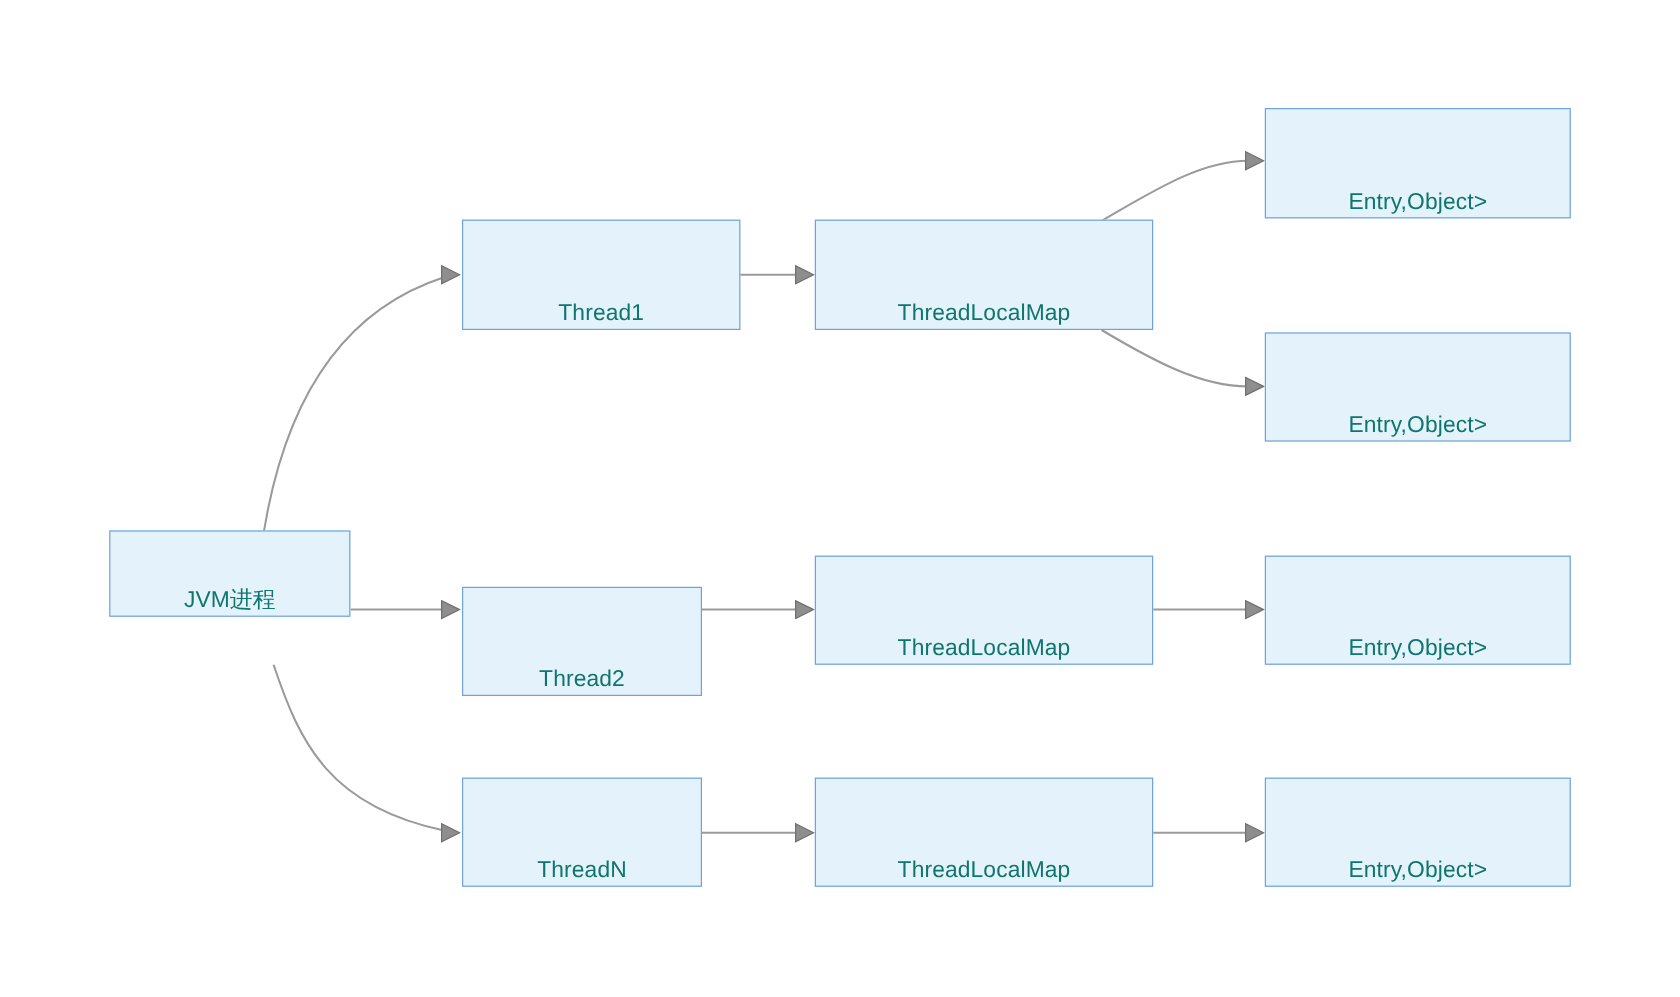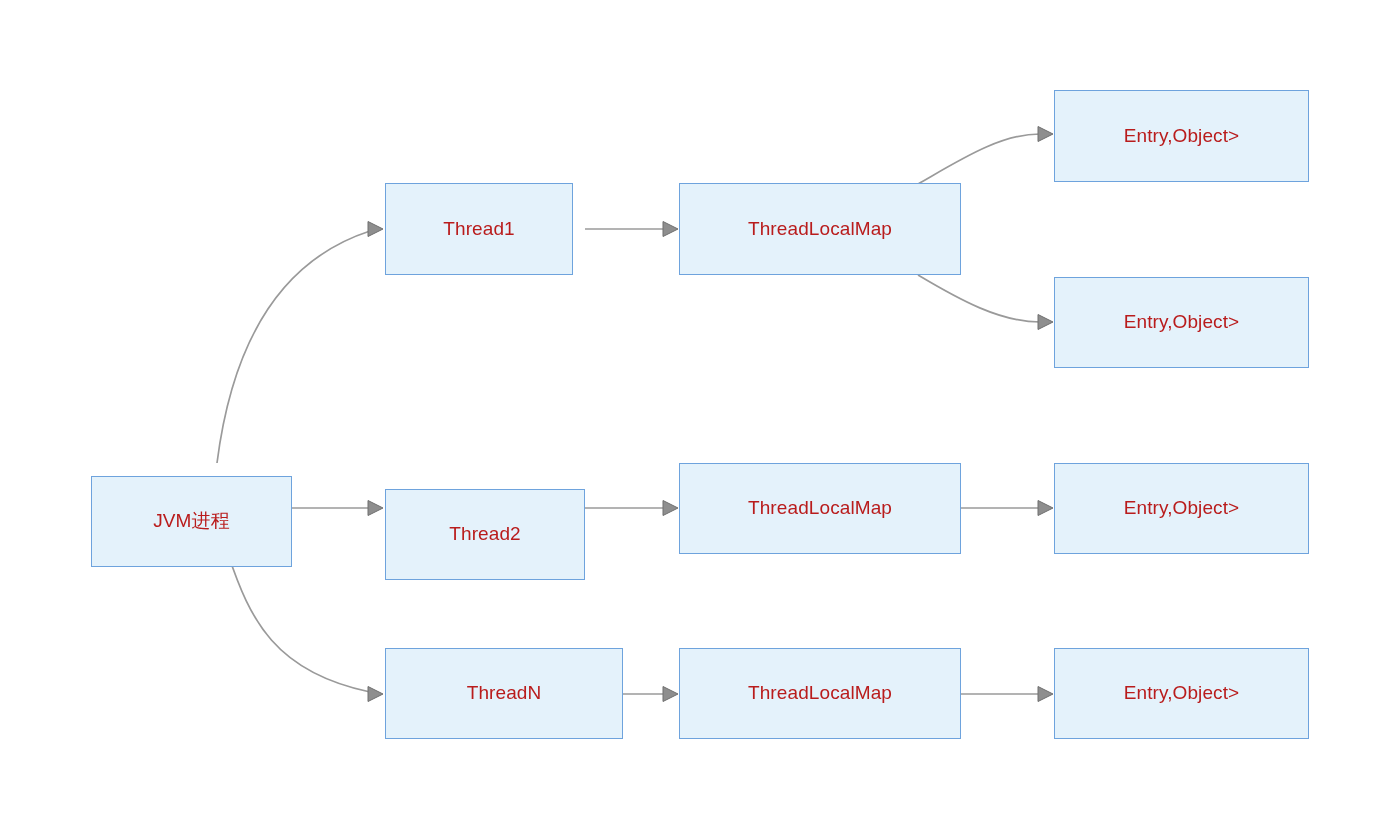--- a/index.html
+++ b/index.html
@@ -14,23 +14,23 @@
     background: #ffffff;
     font-family: "Liberation Sans", "DejaVu Sans", sans-serif;
     overflow: hidden;
   }
   .node {
     position: absolute;
     box-sizing: border-box;
     background: #e4f2fb;
     border: 1.6px solid #6ea3dd;
     display: flex;
-    align-items: center;
+    align-items: flex-end;
     justify-content: center;
-    color: #b91c1c;
+    color: #0f766e;
     font-size: 19px;
     letter-spacing: 0.1px;
     line-height: 1.2;
     text-align: center;
     white-space: nowrap;
   }
   #edges {
     position: absolute;
     left: 0;
     top: 0;
@@ -91,33 +91,33 @@
       <g>
         <path class="edge-path" d="M 961 508 L 1040 508"></path>
         <polygon class="arrow-head" points="1053,508 1038,500.5 1038,515.5"></polygon>
       </g>
       <g>
         <path class="edge-path" d="M 961 694 L 1040 694"></path>
         <polygon class="arrow-head" points="1053,694 1038,686.5 1038,701.5"></polygon>
       </g>
     </svg>
 
-  <div class="node" style="left:91px; top:476px; width:201px; height:91px;">
+  <div class="node" style="left:91px; top:442px; width:201px; height:72px;">
     <span>JVM进程</span>
   </div>
 
-  <div class="node" style="left:385px; top:183px; width:188px; height:92px;">
+  <div class="node" style="left:385px; top:183px; width:232px; height:92px;">
     <span>Thread1</span>
   </div>
 
   <div class="node" style="left:385px; top:489px; width:200px; height:91px;">
     <span>Thread2</span>
   </div>
 
-  <div class="node" style="left:385px; top:648px; width:238px; height:91px;">
+  <div class="node" style="left:385px; top:648px; width:200px; height:91px;">
     <span>ThreadN</span>
   </div>
 
   <div class="node" style="left:679px; top:183px; width:282px; height:92px;">
     <span>ThreadLocalMap</span>
   </div>
 
   <div class="node" style="left:679px; top:463px; width:282px; height:91px;">
     <span>ThreadLocalMap</span>
   </div>

